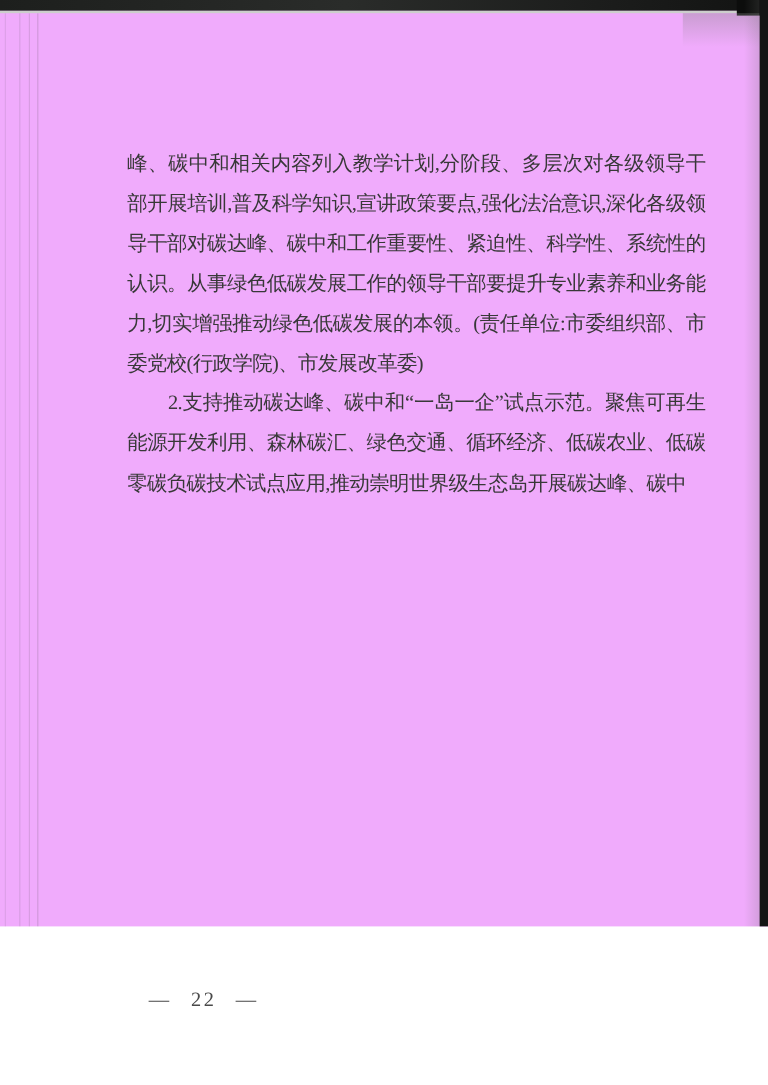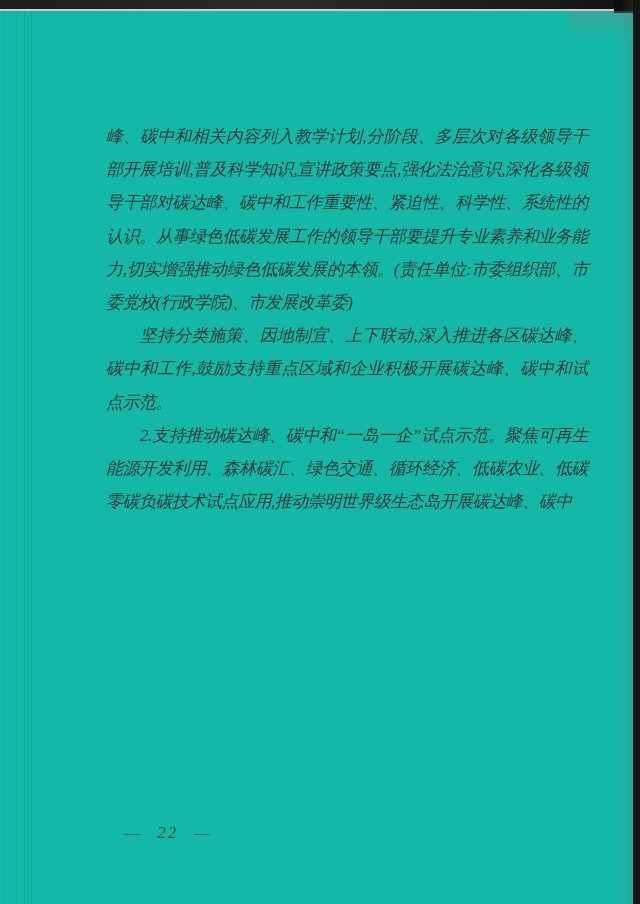--- a/index.html
+++ b/index.html
@@ -9,23 +9,22 @@
   }
   body {
     width: 640px;
     height: 904px;
     overflow: hidden;
     font-family: "Liberation Serif", "DejaVu Serif", serif;
   }
   .scan {
     position: relative;
     width: 640px;
-    height: 904px;
-    background: #14b8a6;
-    font-style: italic;
+    height: 772px;
+    background: #f0abfc;
   }
   
   .top-band {
     position: absolute;
     top: 0; left: 0;
     width: 100%;
     height: 9px;
     background: linear-gradient(to right, #1d1f1d, #2a2c2a 45%, #1b1c1b 80%, #121312);
     border-bottom: 2px solid #cccecc;
   }
@@ -114,19 +113,18 @@
   <div class="edge-line"></div>
 
   <div class="top-band"></div>
   <div class="corner-blob"></div>
   <div class="top-right-shade"></div>
   <div class="right-shade"></div>
   <div class="right-band"></div>
 
   <div class="text-block">
     <p>峰、碳中和相关内容列入教学计划,分阶段、多层次对各级领导干部开展培训,普及科学知识,宣讲政策要点,强化法治意识,深化各级领导干部对碳达峰、碳中和工作重要性、紧迫性、科学性、系统性的认识。从事绿色低碳发展工作的领导干部要提升专业素养和业务能力,切实增强推动绿色低碳发展的本领。(责任单位:市委组织部、市委党校(行政学院)、市发展改革委)</p>
-    <p class="indent">坚持分类施策、因地制宜、上下联动,深入推进各区碳达峰、碳中和工作,鼓励支持重点区域和企业积极开展碳达峰、碳中和试点示范。</p>
     <p class="indent">2.支持推动碳达峰、碳中和“一岛一企”试点示范。聚焦可再生能源开发利用、森林碳汇、绿色交通、循环经济、低碳农业、低碳零碳负碳技术试点应用,推动崇明世界级生态岛开展碳达峰、碳中</p>
   </div>
 
   <div class="page-number">— 22 —</div>
 
 </div>
 
 </body></html>

